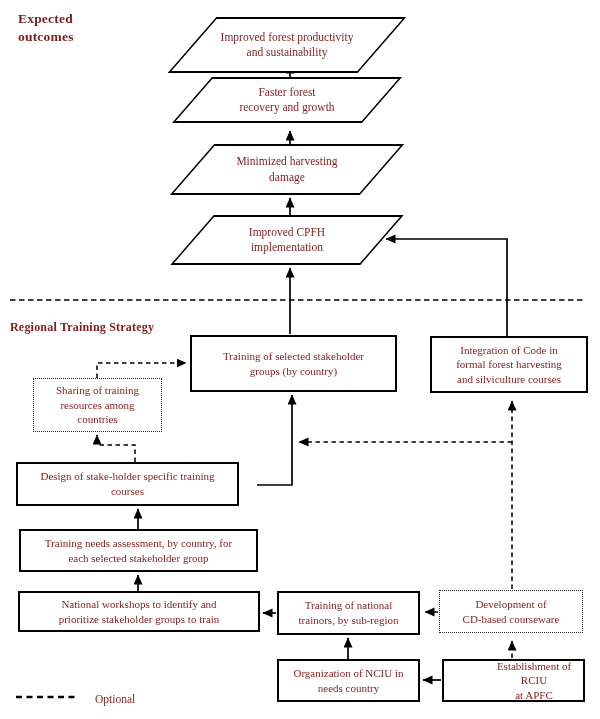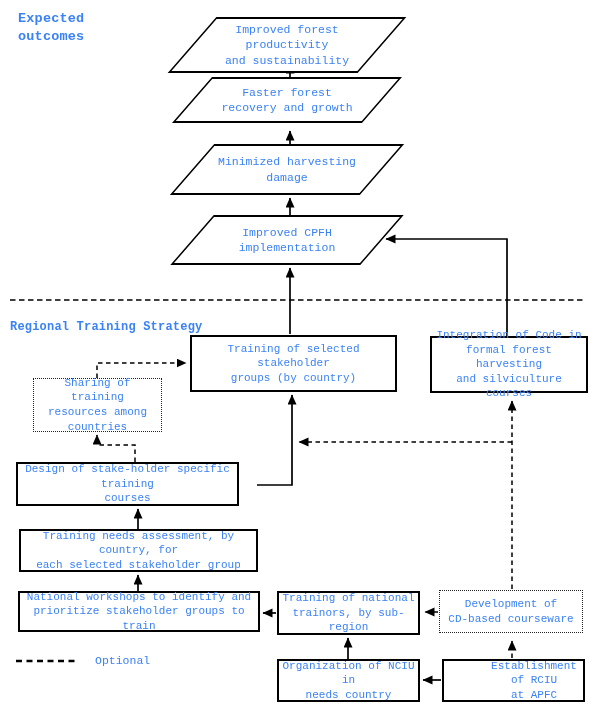--- a/index.html
+++ b/index.html
@@ -1,18 +1,18 @@
 <!DOCTYPE html>
 <html><head>
 <meta charset="utf-8">
 <style>
   html,body{margin:0;padding:0;background:#fff;}
   #canvas{
     position:relative;width:600px;height:719px;background:#fff;
-    font-family:Liberation Mono, monospace;color:#3b82f6;overflow:hidden;
+    font-family:Liberation Serif, serif;color:#7f1d1d;overflow:hidden;
   }
   #connectors{position:absolute;left:0;top:0;pointer-events:none;}
   .hd{position:absolute;font-weight:bold;white-space:pre-line;}
   #expected-label{left:18px;top:10px;font-size:13.5px;line-height:1.35;letter-spacing:.2px;}
   #strategy-heading{left:10px;top:320px;font-size:12px;letter-spacing:.2px;}
   
   .para{position:absolute;left:192px;width:190px;}
   .para .shape{position:absolute;inset:0;border:2px solid #000;background:#fff;transform:skewX(-41deg);}
   .para .ptext{position:absolute;inset:0;display:flex;align-items:center;justify-content:center;
     text-align:center;font-size:11.5px;line-height:1.32;white-space:pre-line;}
@@ -27,21 +27,21 @@
   #integration{left:430px;top:336px;width:158px;height:57px;}
   #sharing{left:33px;top:378px;width:129px;height:54px;}
   #design{left:16px;top:462px;width:223px;height:44px;}
   #needs{left:19px;top:529px;width:239px;height:43px;}
   #workshops{left:18px;top:591px;width:242px;height:41px;}
   #trainors{left:277px;top:591px;width:143px;height:44px;}
   #development{left:439px;top:590px;width:144px;height:43px;}
   #organization{left:277px;top:659px;width:143px;height:43px;}
   #establishment{left:442px;top:659px;width:143px;height:43px;padding-left:44px;}
   
-  #legend{position:absolute;left:15px;top:654px;display:flex;align-items:center;gap:14px;}
+  #legend{position:absolute;left:15px;top:693px;display:flex;gap:14px;}
   #legend .ltext{font-size:11.5px;}
 </style>
 </head>
 <body>
 
 <div id="canvas">
 
   <svg id="connectors" width="600" height="719" viewBox="0 0 600 719">
     <defs>
       <marker id="ah" markerUnits="userSpaceOnUse" markerWidth="11" markerHeight="10" refX="9.5" refY="4.5" orient="auto">

